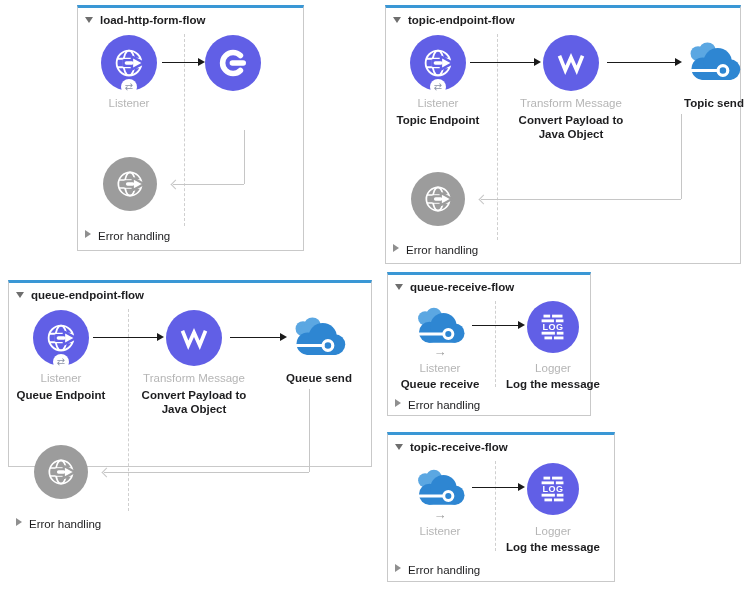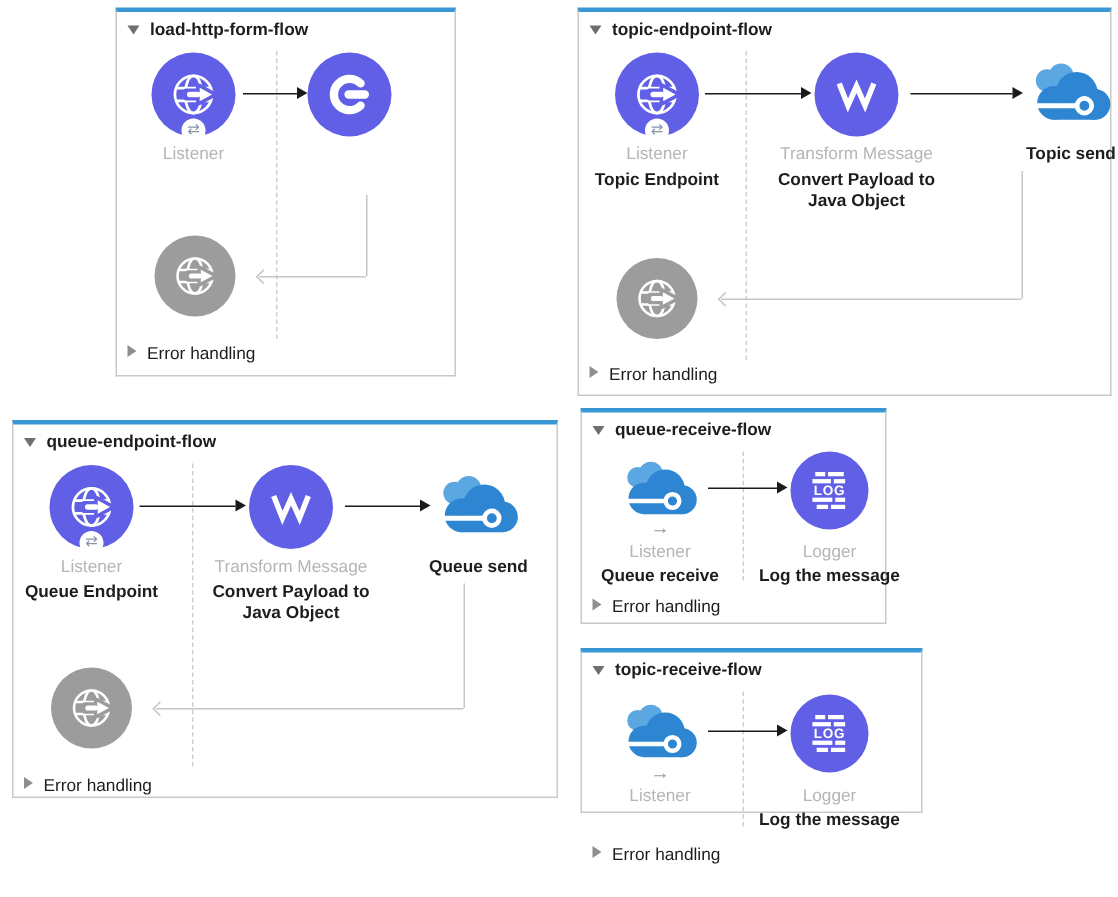--- a/index.html
+++ b/index.html
@@ -160,21 +160,21 @@
       <svg width="32" height="32">
           <use href="#sym-globe"></use>
         </svg>
     </div>
     <div class="error-row" style="top:236px;">
       <span class="tri-right"></span>
       <span class="txt">Error handling</span>
     </div>
   </div>
 
-  <div class="flow" style="left:8px;top:280px;width:364px;height:252px;">
+  <div class="flow" style="left:8px;top:280px;width:364px;height:187px;">
     <div class="flow-header">
       <span class="tri-down"></span>
       <span class="flow-title">queue-endpoint-flow</span>
     </div>
     <div class="dashed" style="left:119px;top:26px;height:202px;"></div>
     <div class="rv" style="left:300px;top:106px;height:83px;"></div>
     <div class="rh" style="left:95px;top:189px;width:205px;"></div>
 
     <div class="circle purple" style="left:24px;top:27px;">
       <svg width="34" height="34">
@@ -232,21 +232,21 @@
     <div class="lbl gray" style="left:95px;top:86px;">Logger</div>
     <div class="lbl name" style="left:-18px;top:102px;">Queue receive</div>
     <div class="lbl name" style="left:95px;top:102px;">Log the message</div>
 
     <div class="error-row" style="top:124px;">
       <span class="tri-right"></span>
       <span class="txt">Error handling</span>
     </div>
   </div>
 
-  <div class="flow" style="left:387px;top:432px;width:228px;height:110px;">
+  <div class="flow" style="left:387px;top:432px;width:228px;height:150px;">
     <div class="flow-header">
       <span class="tri-down"></span>
       <span class="flow-title">topic-receive-flow</span>
     </div>
     <div class="dashed" style="left:107px;top:26px;height:90px;"></div>
 
     <svg class="cloudsvg" style="left:24px;top:33px;" width="56" height="42">
         <use href="#sym-cloud"></use>
       </svg>
     <div class="rbadge" style="left:-18px;top:73px;width:140px;">→</div>

